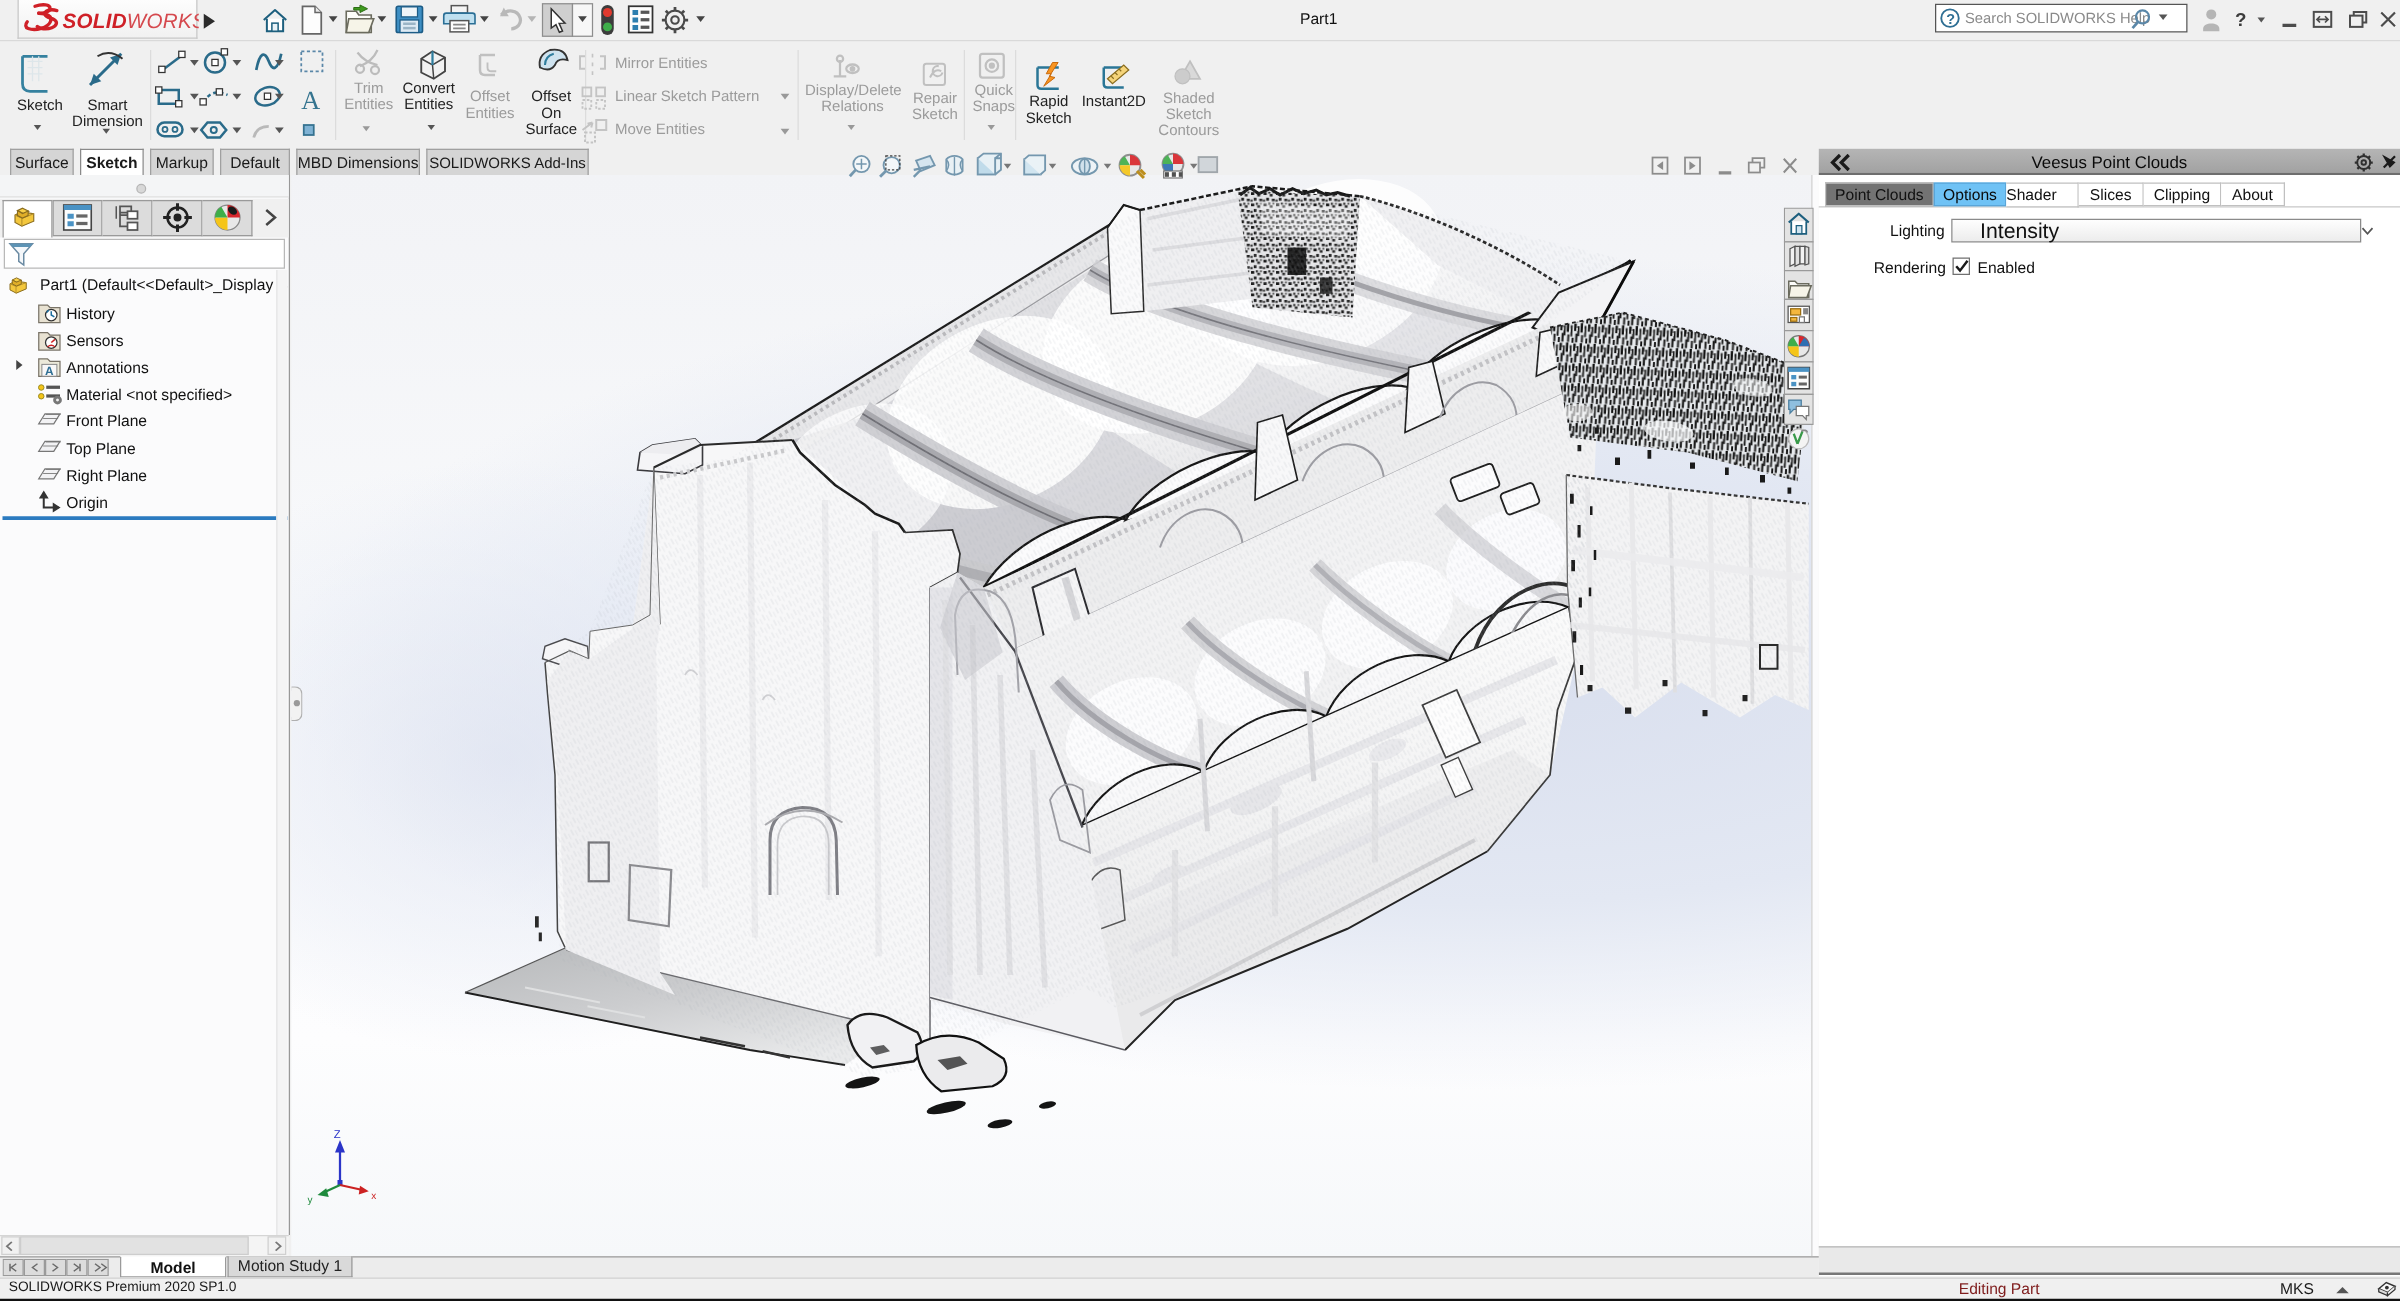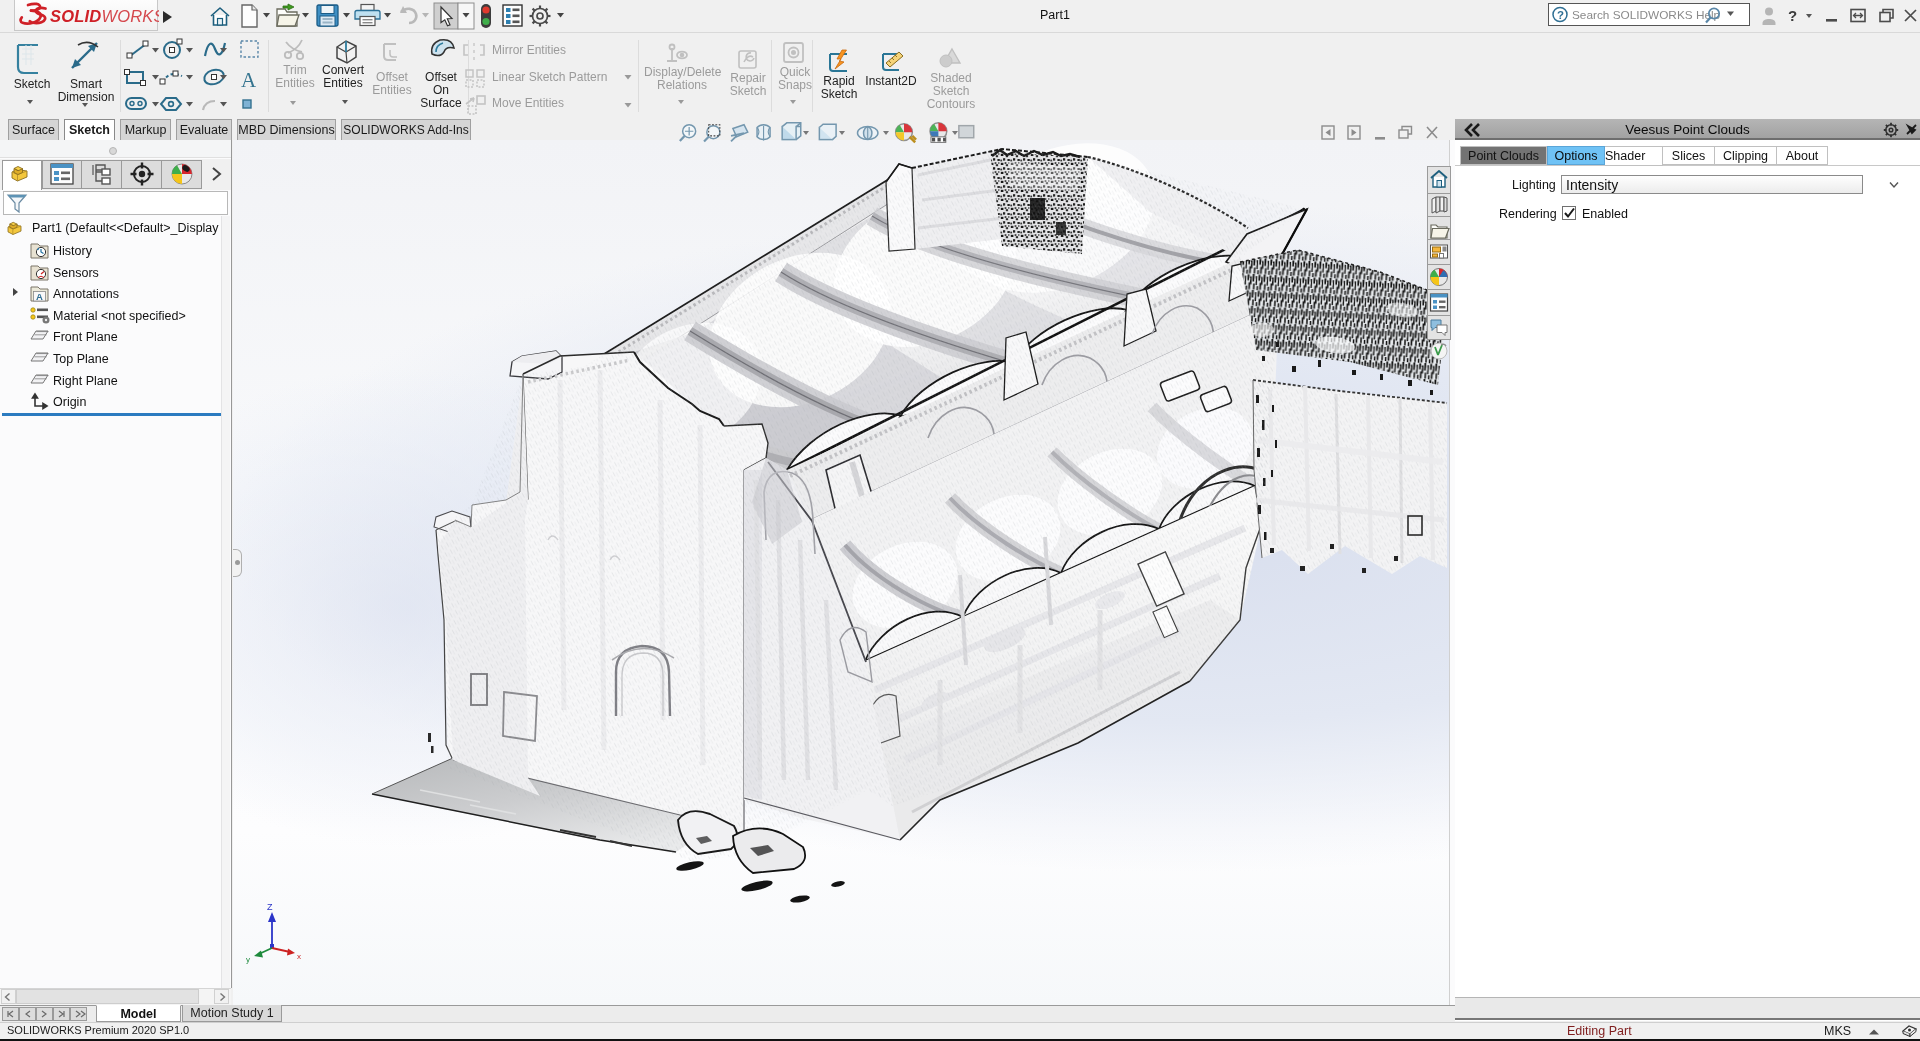--- a/index.html
+++ b/index.html
@@ -327,21 +327,21 @@
 <div class="glab dis" style="left:717px;top:72px;width:62px">Repair<br>Sketch</div>
 <div class="glab dis" style="left:764px;top:66px;width:62px">Quick<br>Snaps</div>
 <div class="dd" style="left:790px;top:100px;border-top-color:#999"></div>
 <div class="glab" style="left:808px;top:75px;width:62px">Rapid<br>Sketch</div>
 <div class="glab" style="left:860px;top:75px;width:62px">Instant2D</div>
 <div class="glab dis" style="left:917px;top:72px;width:68px">Shaded<br>Sketch<br>Contours</div>
 <div class="abs" id="tabrow"></div>
 <div class="ctab" style="left:8px;width:51px">Surface</div>
 <div class="ctab act" style="left:64px;width:51px">Sketch</div>
 <div class="ctab" style="left:120px;width:51px">Markup</div>
-<div class="ctab" style="left:176px;width:56px">Evaluate</div>
+<div class="ctab" style="left:176px;width:56px">Default</div>
 <div class="ctab" style="left:237px;width:99px">MBD Dimensions</div>
 <div class="ctab" style="left:341px;width:130px;font-size:12px">SOLIDWORKS Add-Ins</div>
 
 <svg class="abs" style="left:1316px;top:124px" width="130" height="17" viewBox="0 0 130 17">
  <g fill="none" stroke="#8c8c8c" stroke-width="1.4">
   <rect x="6" y="2" width="12" height="13"></rect>
       <path d="M14.5 5 v7 l-5 -3.5 z" fill="#8c8c8c" stroke="none"></path>
   <rect x="32" y="2" width="12" height="13"></rect>
       <path d="M35.5 5 v7 l5 -3.5 z" fill="#8c8c8c" stroke="none"></path>
   <rect x="59" y="13" width="10" height="2.6" fill="#8c8c8c" stroke="none"></rect>
@@ -909,21 +909,21 @@
  </svg>
 
  <div class="abs" style="left:0;top:21px;width:465px;height:26px;background:#fff;border-bottom:1px solid #c8c8c8"></div>
  <div class="abs" style="left:5px;top:27px;width:87px;height:19px;background:#737373;border:1px solid #c0c0c0;font-size:12.5px;text-align:center;line-height:18px;color:#111">Point Clouds</div>
  <div class="abs" style="left:92px;top:27px;width:58px;height:19px;background:#6fc2f5;border:1px solid #5aa5d8;font-size:12.5px;text-align:center;line-height:18px;color:#0a0a0a">Options</div>
  <div class="abs" style="left:150px;top:27px;width:58px;height:20px;background:#fff;border:1px solid #c0c0c0;border-left:none;font-size:12.5px;text-align:left;line-height:18px;color:#111">Shader</div>
  <div class="abs" style="left:208px;top:27px;width:52px;height:19px;background:#fff;border:1px solid #c0c0c0;border-left:none;font-size:12.5px;text-align:center;line-height:18px;color:#111">Slices</div>
  <div class="abs" style="left:260px;top:27px;width:62px;height:19px;background:#fff;border:1px solid #c0c0c0;border-left:none;font-size:12.5px;text-align:center;line-height:18px;color:#111">Clipping</div>
  <div class="abs" style="left:322px;top:27px;width:51px;height:19px;background:#fff;border:1px solid #c0c0c0;border-left:none;font-size:12.5px;text-align:center;line-height:18px;color:#111">About</div>
  <div class="abs" style="left:57px;top:59px;font-size:12.5px;color:#111">Lighting</div>
- <div class="abs" style="left:106px;top:56px;width:302px;height:19px;background:linear-gradient(180deg,#fefefe,#ececec);border:1px solid #8a8a8a;font-size:14px;line-height:18px;color:#111;padding-left:4px">Intensity</div>
+ <div class="abs" style="left:106px;top:56px;width:328px;height:19px;background:linear-gradient(180deg,#fefefe,#ececec);border:1px solid #8a8a8a;font-size:17px;line-height:18px;color:#111;padding-left:22px">Intensity</div>
  <svg class="abs" style="left:434px;top:62px" width="10" height="8" viewBox="0 0 10 8">
       <path d="M1 1.5 L5 6 L9 1.5" fill="none" stroke="#555" stroke-width="1.4"></path>
     </svg>
  <div class="abs" style="left:44px;top:88px;font-size:12.5px;color:#111">Rendering</div>
  <div class="abs" style="left:107px;top:87px;width:14px;height:14px;background:#fff;border:1px solid #707070"></div>
  <svg class="abs" style="left:108px;top:88px" width="13" height="12" viewBox="0 0 13 12">
       <path d="M2 6 L5 9.5 L11 1.5" fill="none" stroke="#1a1a1a" stroke-width="2"></path>
     </svg>
  <div class="abs" style="left:127px;top:88px;font-size:12.5px;color:#111">Enabled</div>
  <div class="abs" style="left:0;top:878px;width:465px;height:23px;background:#e9e9e9;border-top:1px solid #b5b5b5;border-bottom:2px solid #777"></div>

